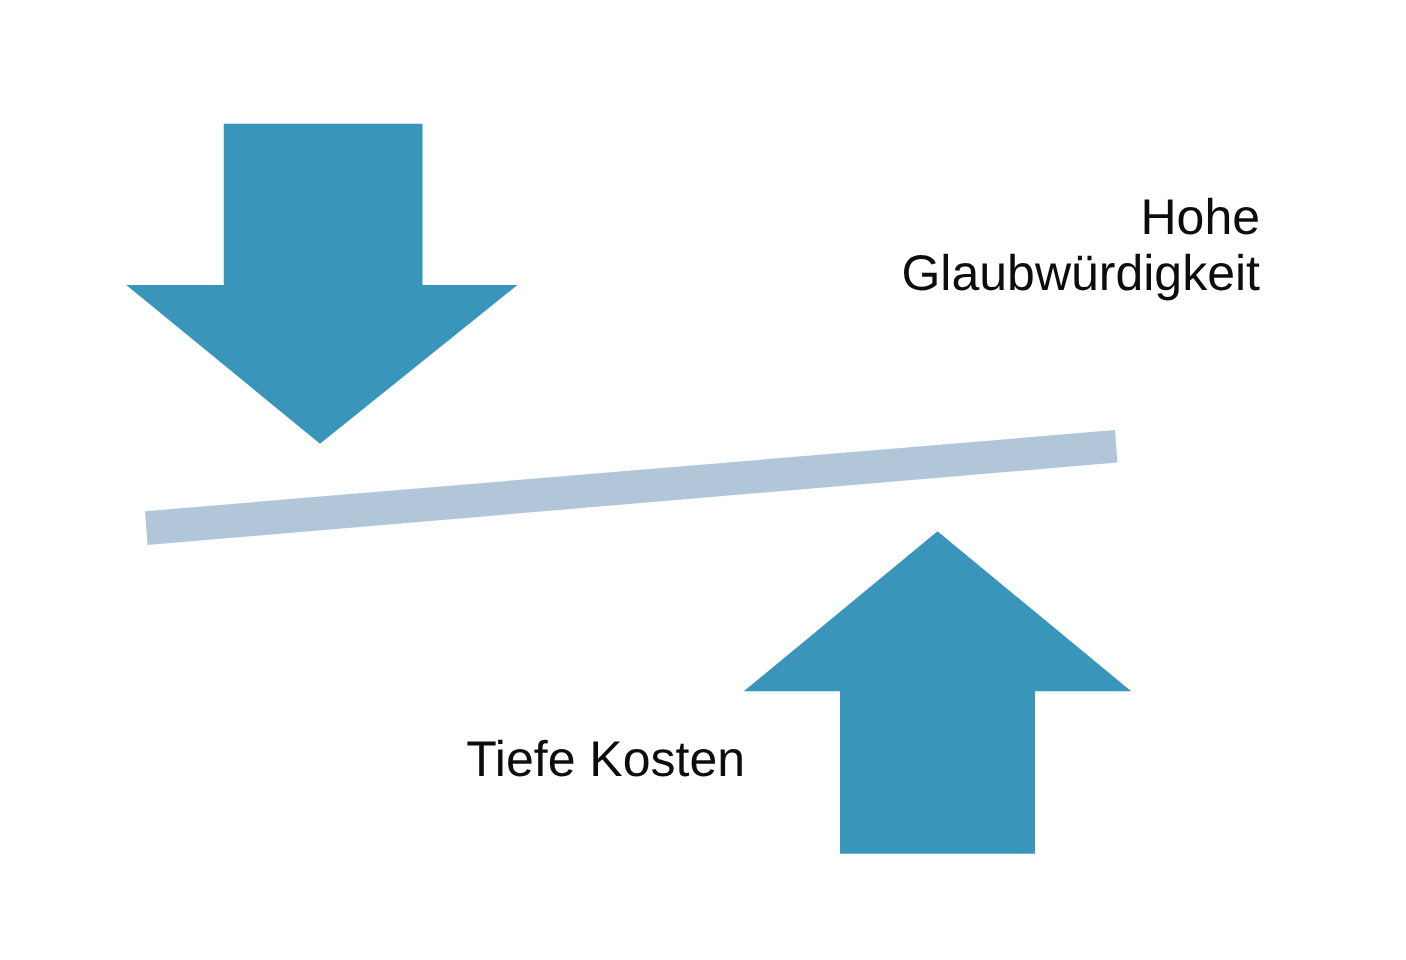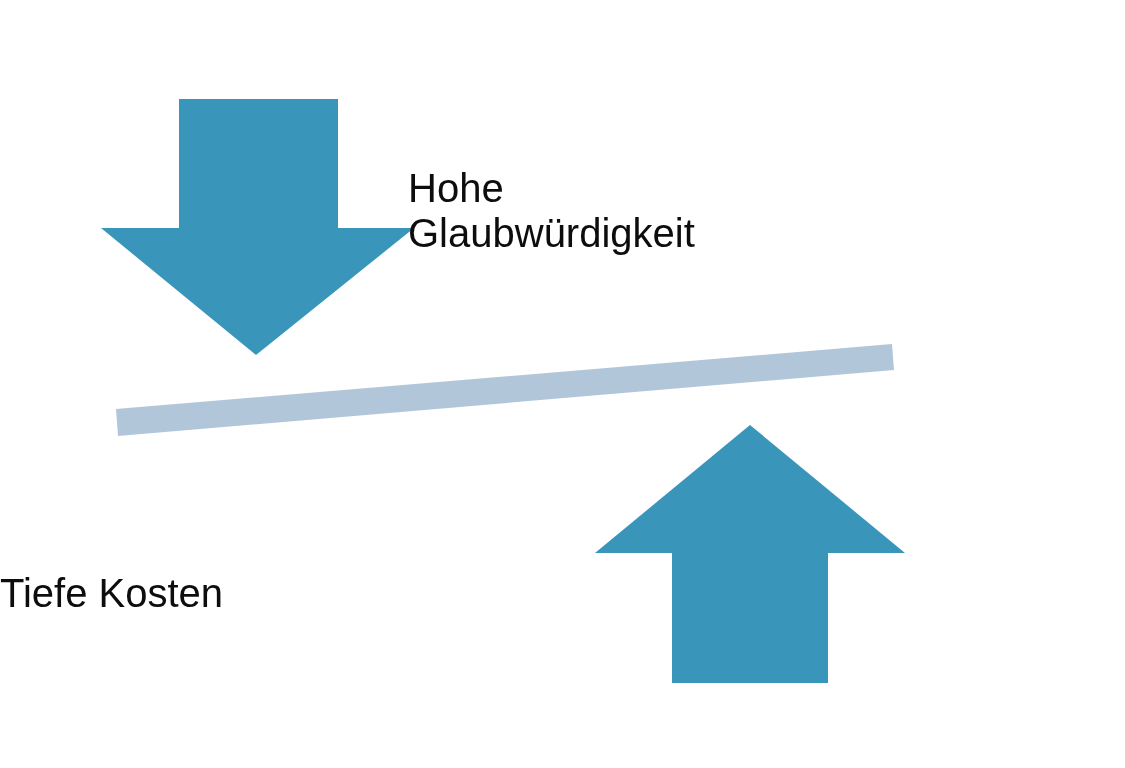--- a/index.html
+++ b/index.html
@@ -21,33 +21,32 @@
     top: 0;
     width: 1125px;
     height: 768px;
     display: block;
   }
   .label {
     position: absolute;
     color: #0d0d0d;
     font-size: 40px;
     line-height: 45px;
-    text-align: left;
+    text-align: right;
     white-space: pre-line;
     letter-spacing: 0px;
-    margin-top: 14px;
   }
   .label-high-credibility {
     left: 408px;
     top: 152px;
     width: 600px;
   }
   .label-low-costs {
     left: 0px;
-    top: 557px;
+    top: 586px;
     width: 596px;
   }
 </style>
 </head>
 <body>
 
 <div class="slide">
 
   <svg class="shapes-layer" viewBox="0 0 1125 768" xmlns="http://www.w3.org/2000/svg">
 

